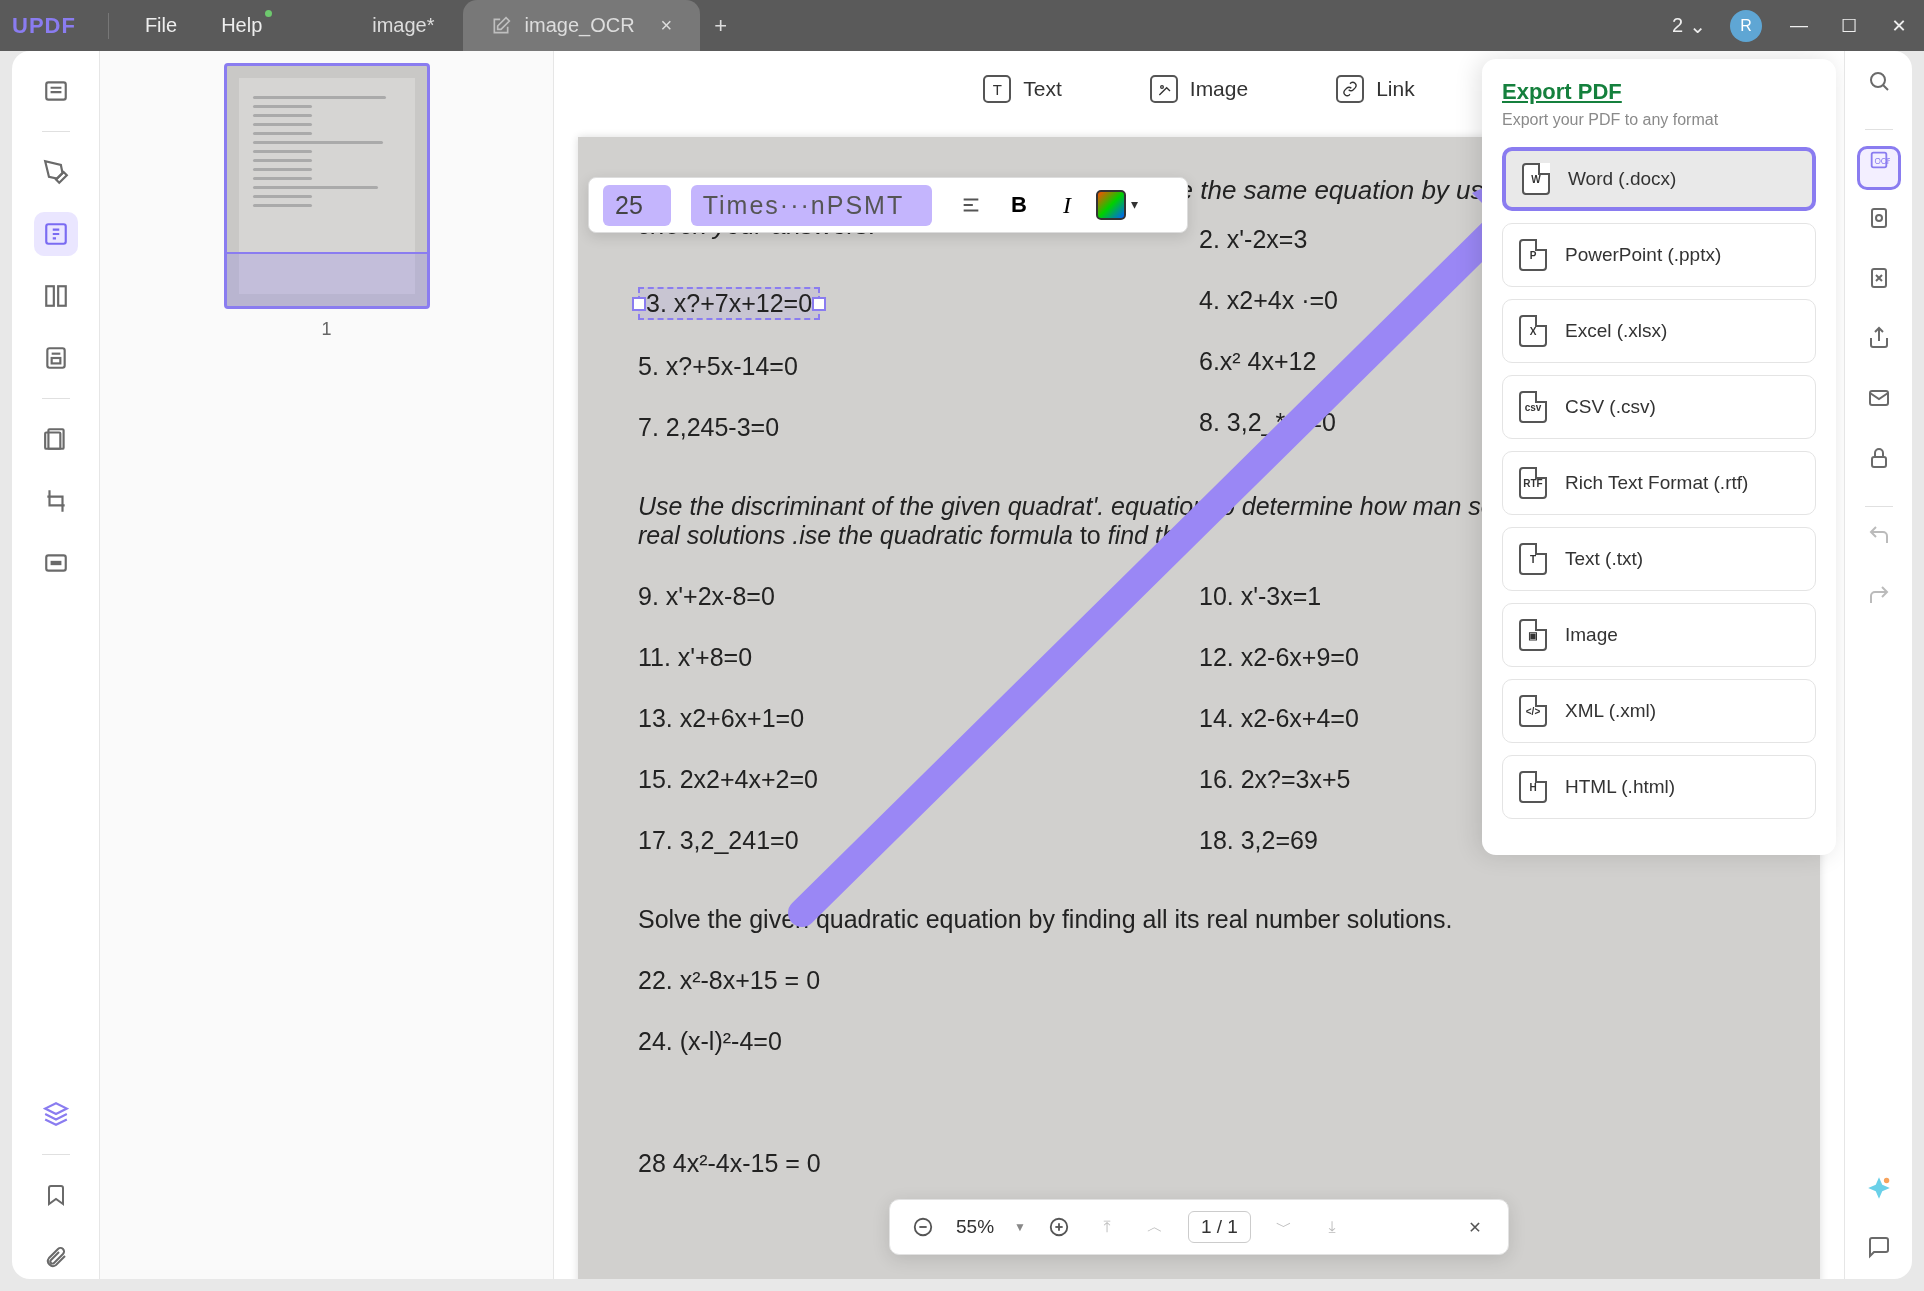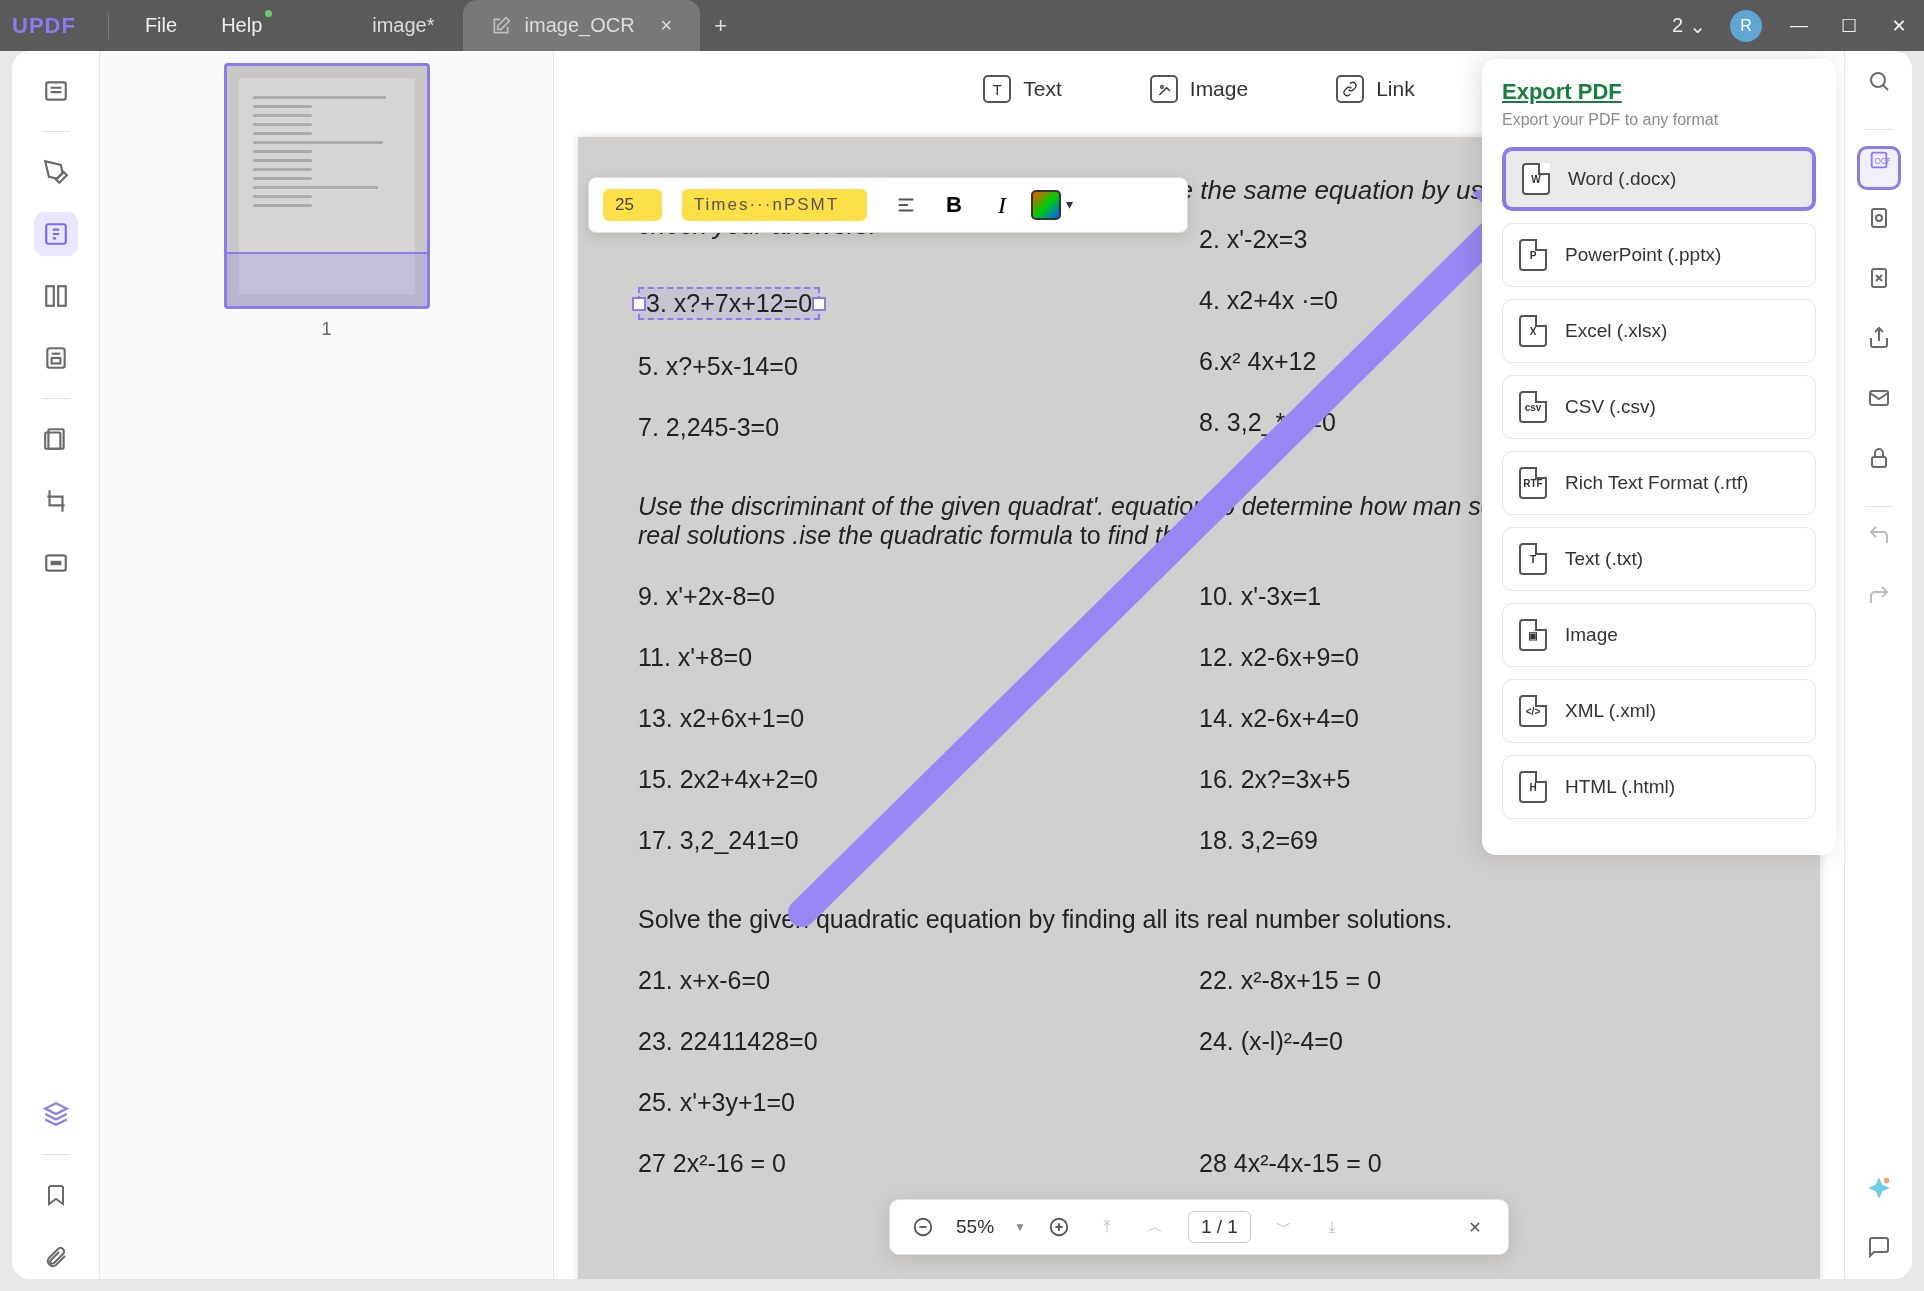--- a/index.html
+++ b/index.html
@@ -59,21 +59,21 @@
 .qline { margin: 14px 0 32px; font-size: 25px; }
 .sel-text { border: 2px dashed #8a7cf0; background: rgba(138,124,240,.12); padding: 0 6px; position: relative; display: inline-block; }
 .sel-text::before, .sel-text::after { content: ''; position: absolute; width: 10px; height: 10px; background: #fff; border: 2px solid #8a7cf0; top: 50%; transform: translateY(-50%); }
 .sel-text::before { left: -8px; }
 .sel-text::after { right: -8px; }
 
 .section { font-style: italic; font-size: 25px; margin: 18px 0; }
 .section .nf { font-style: normal; margin-top: 40px; }
 
 .float-toolbar { position: absolute; top: 126px; left: 34px; width: 600px; height: 56px; background: #fff; border: 1px solid #ddd; border-radius: 8px; box-shadow: 0 4px 14px rgba(0,0,0,.12); display: flex; align-items: center; padding: 0 14px; gap: 10px; font-size: 19px; z-index: 3; }
-.ft-sel { border: none; background: #fde047; border-radius: 6px; padding: 6px 28px 6px 12px; font-size: 17px; color: #444; position: relative; }
+.ft-sel { border: none; background: #c4b5fd; border-radius: 6px; padding: 6px 28px 6px 12px; font-size: 25px; color: #444; position: relative; }
 .ft-arrow { color: #888; margin-left: -20px; margin-right: 8px; font-size: 12px; }
 .ft-font { letter-spacing: 2px; color: #555; }
 .ft-btn { width: 38px; height: 38px; display: flex; align-items: center; justify-content: center; border-radius: 6px; cursor: pointer; }
 .ft-btn.bold { font-weight: 800; font-size: 22px; }
 .ft-btn.ital { font-style: italic; font-family: serif; font-size: 24px; }
 .color-sw { width: 30px; height: 30px; border-radius: 5px; background: linear-gradient(135deg, #ff4d00, #00d000 50%, #0060ff); border: 2px solid #333; position: relative; }
 .color-sw::after { content: '▾'; position: absolute; right: -14px; top: 4px; color: #333; font-size: 14px; }
 
 .arrow-anno { position: absolute; top: 92px; left: 218px; width: 810px; height: 800px; pointer-events: none; z-index: 2; }
 
@@ -313,26 +313,20 @@
           <div class="qline">10. x'-3x=1</div>
           <div class="qline">12. x2-6x+9=0</div>
           <div class="qline">14. x2-6x+4=0</div>
           <div class="qline">16. 2x?=3x+5</div>
           <div class="qline">18. 3,2=69</div>
         </div>
       </div>
       <div class="section" style="font-style:normal">Solve the given quadratic equation by finding all its real number solutions.</div>
       <div class="rows">
         <div class="col">
-          <div class="qline">21. x+x-6=0</div>
-          <div class="qline">23. 22411428=0</div>
-          <div class="qline">25. x'+3y+1=0</div>
-          <div class="qline">27  2x²-16 = 0</div>
-        </div>
-        <div class="col">
           <div class="qline">22. x²-8x+15 = 0</div>
           <div class="qline">24. (x-l)²-4=0</div>
           <div class="qline" style="opacity:.3">&nbsp;</div>
           <div class="qline">28  4x²-4x-15 = 0</div>
         </div>
       </div>
     </div>
 
     <div class="export-panel">
       <div class="ep-title">Export PDF</div>

